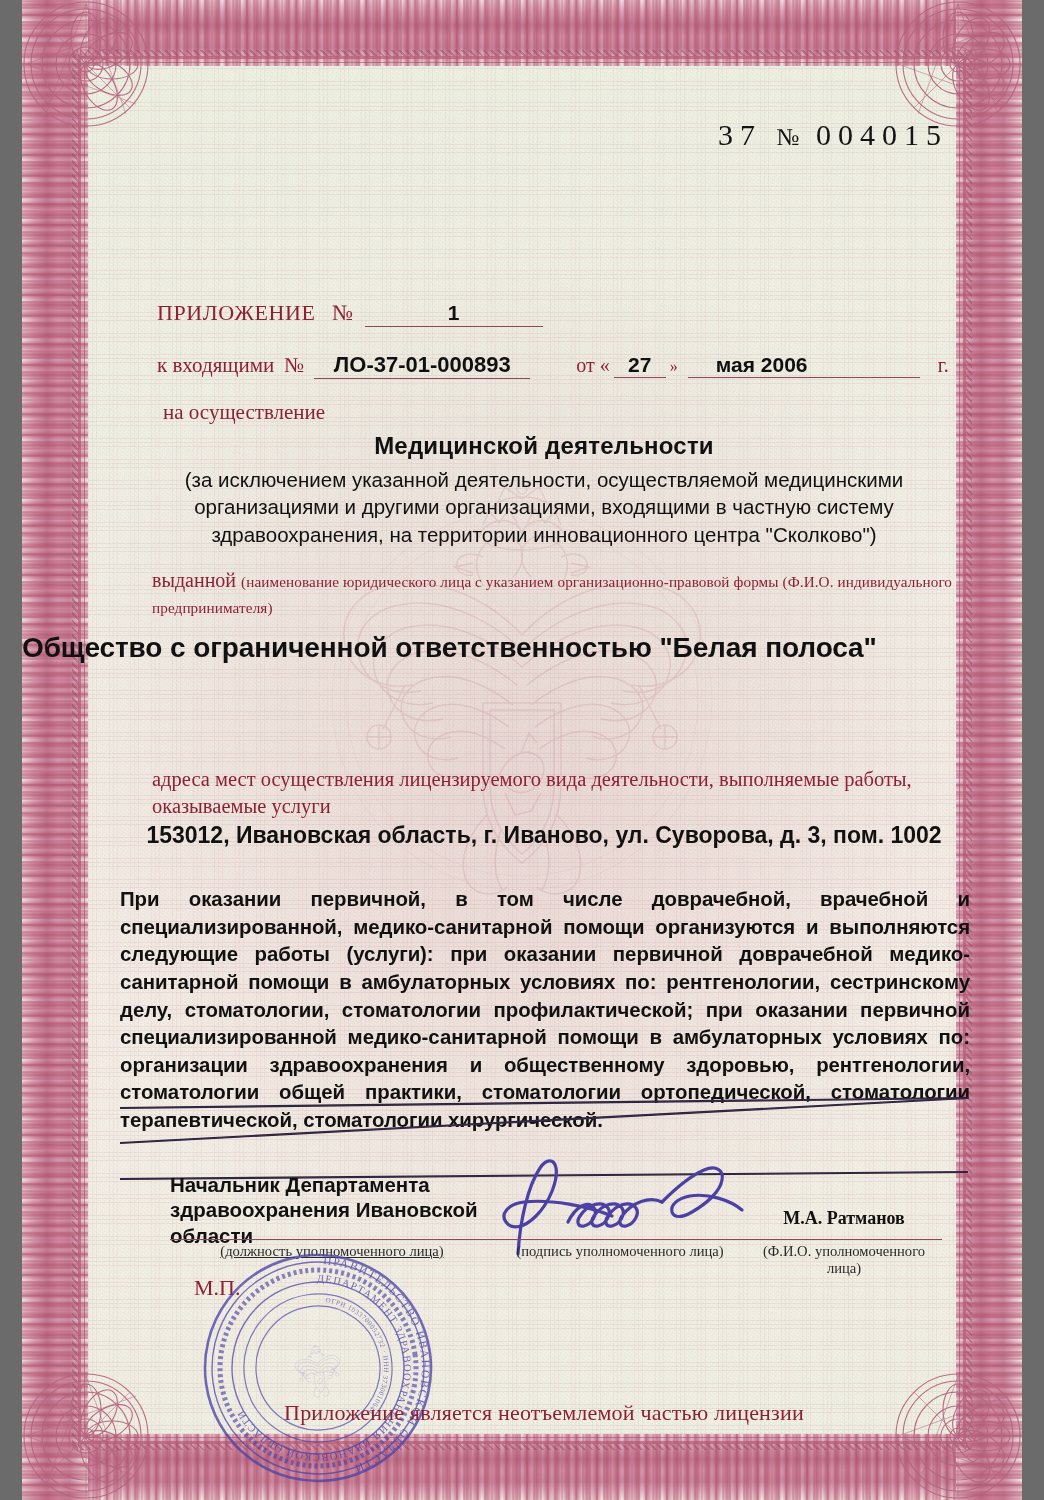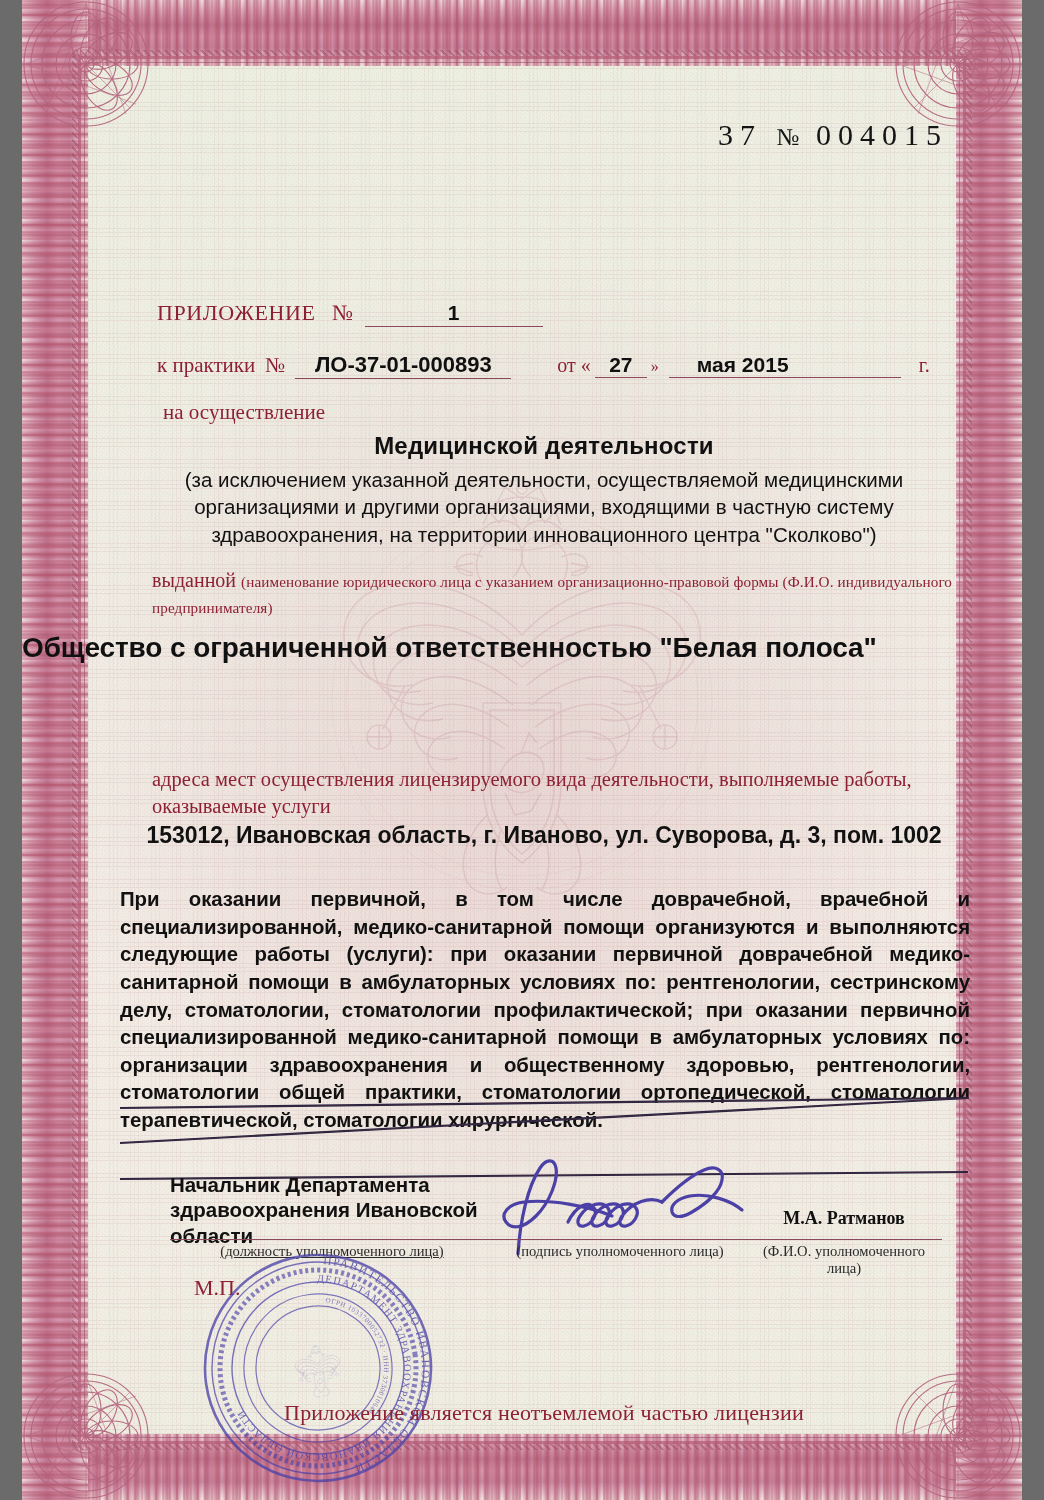--- a/index.html
+++ b/index.html
@@ -436,27 +436,27 @@
     </div>
 
 
     <div class="row-prilozhenie">
       <span class="lbl t1">ПРИЛОЖЕНИЕ</span>
       <span class="lbl nnum">№</span>
       <span class="fill-line app-no">1</span>
     </div>
 
     <div class="row-licenziya">
-      <span class="lbl t1">к практики</span>
+      <span class="lbl t1">к входящими</span>
       <span class="lbl nnum">№</span>
       <span class="fill-line lic-no">ЛО-37-01-000893</span>
       <span class="lbl ot">от «</span>
       <span class="fill-line day">27</span>
       <span class="lbl">»</span>
-      <span class="fill-line date-rest">мая 2015</span>
+      <span class="fill-line date-rest">мая 2006</span>
       <span class="lbl god">г.</span>
     </div>
 
     <div class="lbl na-osu">на осуществление</div>
 
     <div class="activity">
       <div class="main">Медицинской деятельности</div>
       <div class="sub">(за исключением указанной деятельности, осуществляемой медицинскими организациями и другими организациями, входящими в частную систему здравоохранения, на территории инновационного центра "Сколково")</div>
     </div>
 

